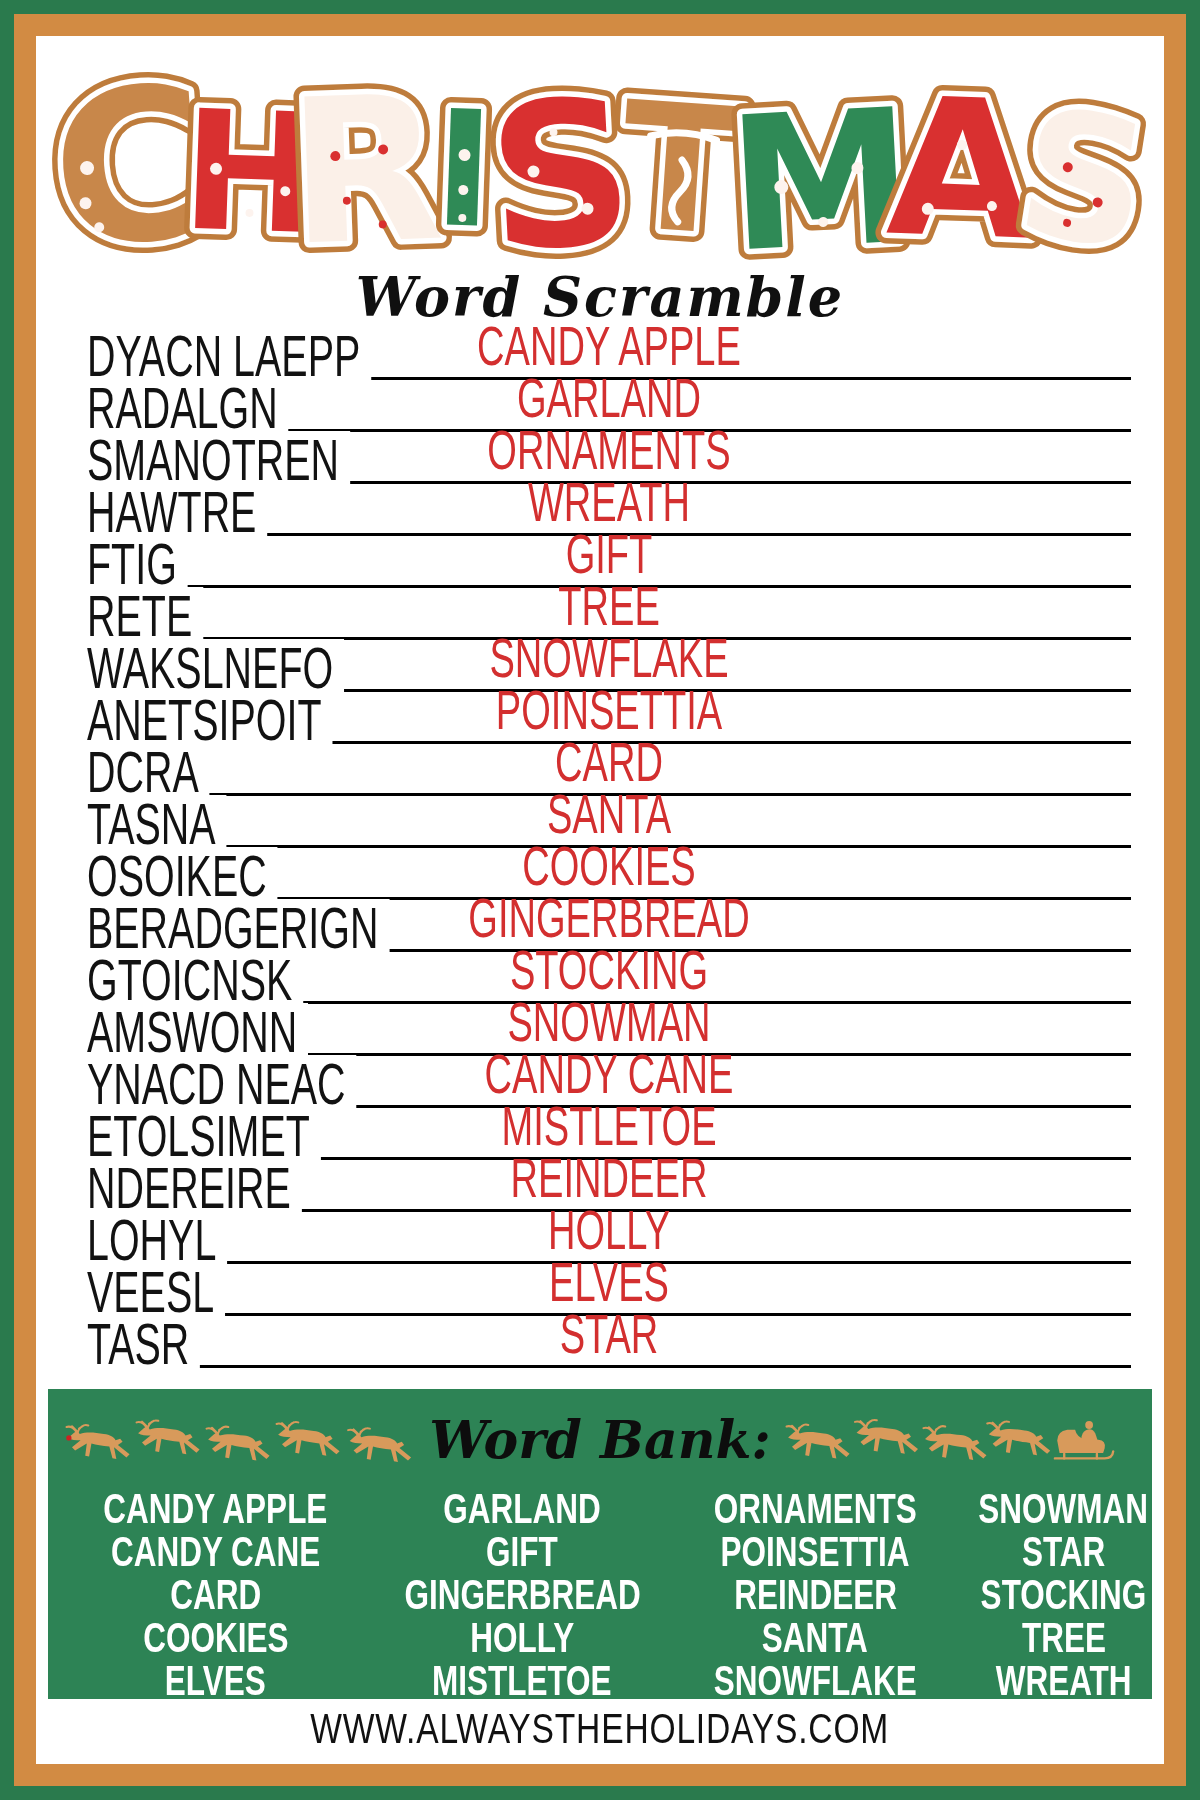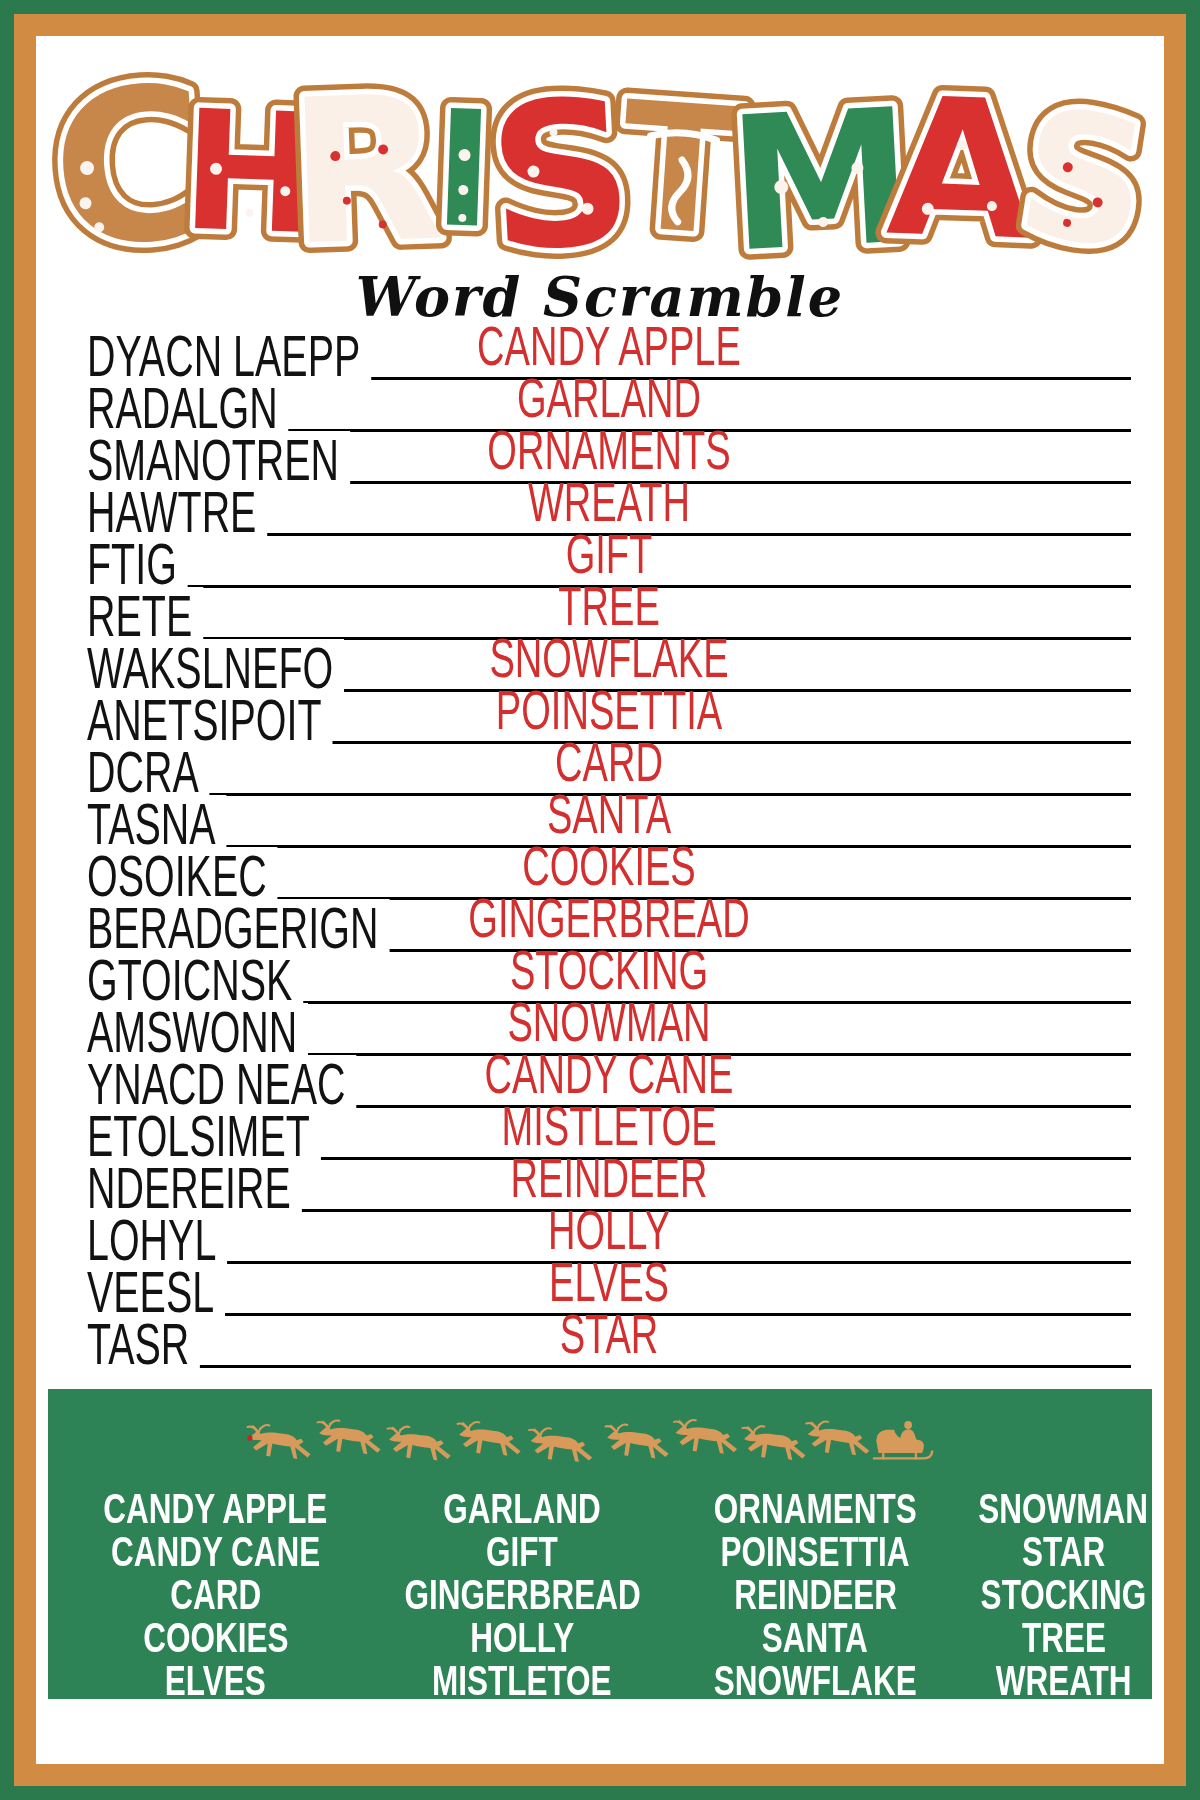--- a/index.html
+++ b/index.html
@@ -243,20 +243,21 @@
             <path class="deer-body" d="M4 20 L12 13 L16 11 L19 15 C28 12 38 13 50 15 C58 16 63 19 65 23 L71 21 L74 25 L68 29 L83 41 L79 45 L63 32 L66 47 L61 46 L57 31 C48 30 40 29 34 27 L31 44 L26 43 L28 27 L13 36 L9 32 L20 23 C14 23 8 23 4 20 Z"></path>
           </g>
         </defs>
         <use href="#deer" x="0" y="8"></use>
         <circle cx="5" cy="28" r="3.4" fill="#CC2222"></circle>
         <use href="#deer" x="90" y="2"></use>
         <use href="#deer" x="180" y="10"></use>
         <use href="#deer" x="270" y="4"></use>
         <use href="#deer" x="362" y="12"></use>
       </svg>
+      <span class="bank-title">Word Bank:</span>
       <svg width="350" height="50" viewBox="0 0 450 64">
         <use href="#deer" x="0" y="10"></use>
         <use href="#deer" x="88" y="4"></use>
         <use href="#deer" x="176" y="12"></use>
         <use href="#deer" x="258" y="6"></use>
         <g transform="translate(345,4)">
           <circle class="sleigh-part" cx="46" cy="10" r="5"></circle>
           <path class="sleigh-part" d="M36 28 C36 15 50 11 54 21 L57 30 L36 30 Z"></path>
           <path class="sleigh-part" d="M8 46 L5 30 Q5 18 18 16 L28 16 Q30 26 42 29 L58 29 Q68 30 66 40 L64 46 Z"></path>
           <path class="runner" d="M2 53 L66 53 Q76 53 77 44"></path>
@@ -289,16 +290,19 @@
       <div class="bank-col">
         <div class="bank-cell"><span class="cond">SNOWMAN</span></div>
         <div class="bank-cell"><span class="cond">STAR</span></div>
         <div class="bank-cell"><span class="cond">STOCKING</span></div>
         <div class="bank-cell"><span class="cond">TREE</span></div>
         <div class="bank-cell"><span class="cond">WREATH</span></div>
       </div>
     </div>
   </div>
 
+  <div class="footer">
+    <span>WWW.ALWAYSTHEHOLIDAYS.COM</span>
+  </div>
 
 </div>
 </div>
 </div>
 
 </body></html>

